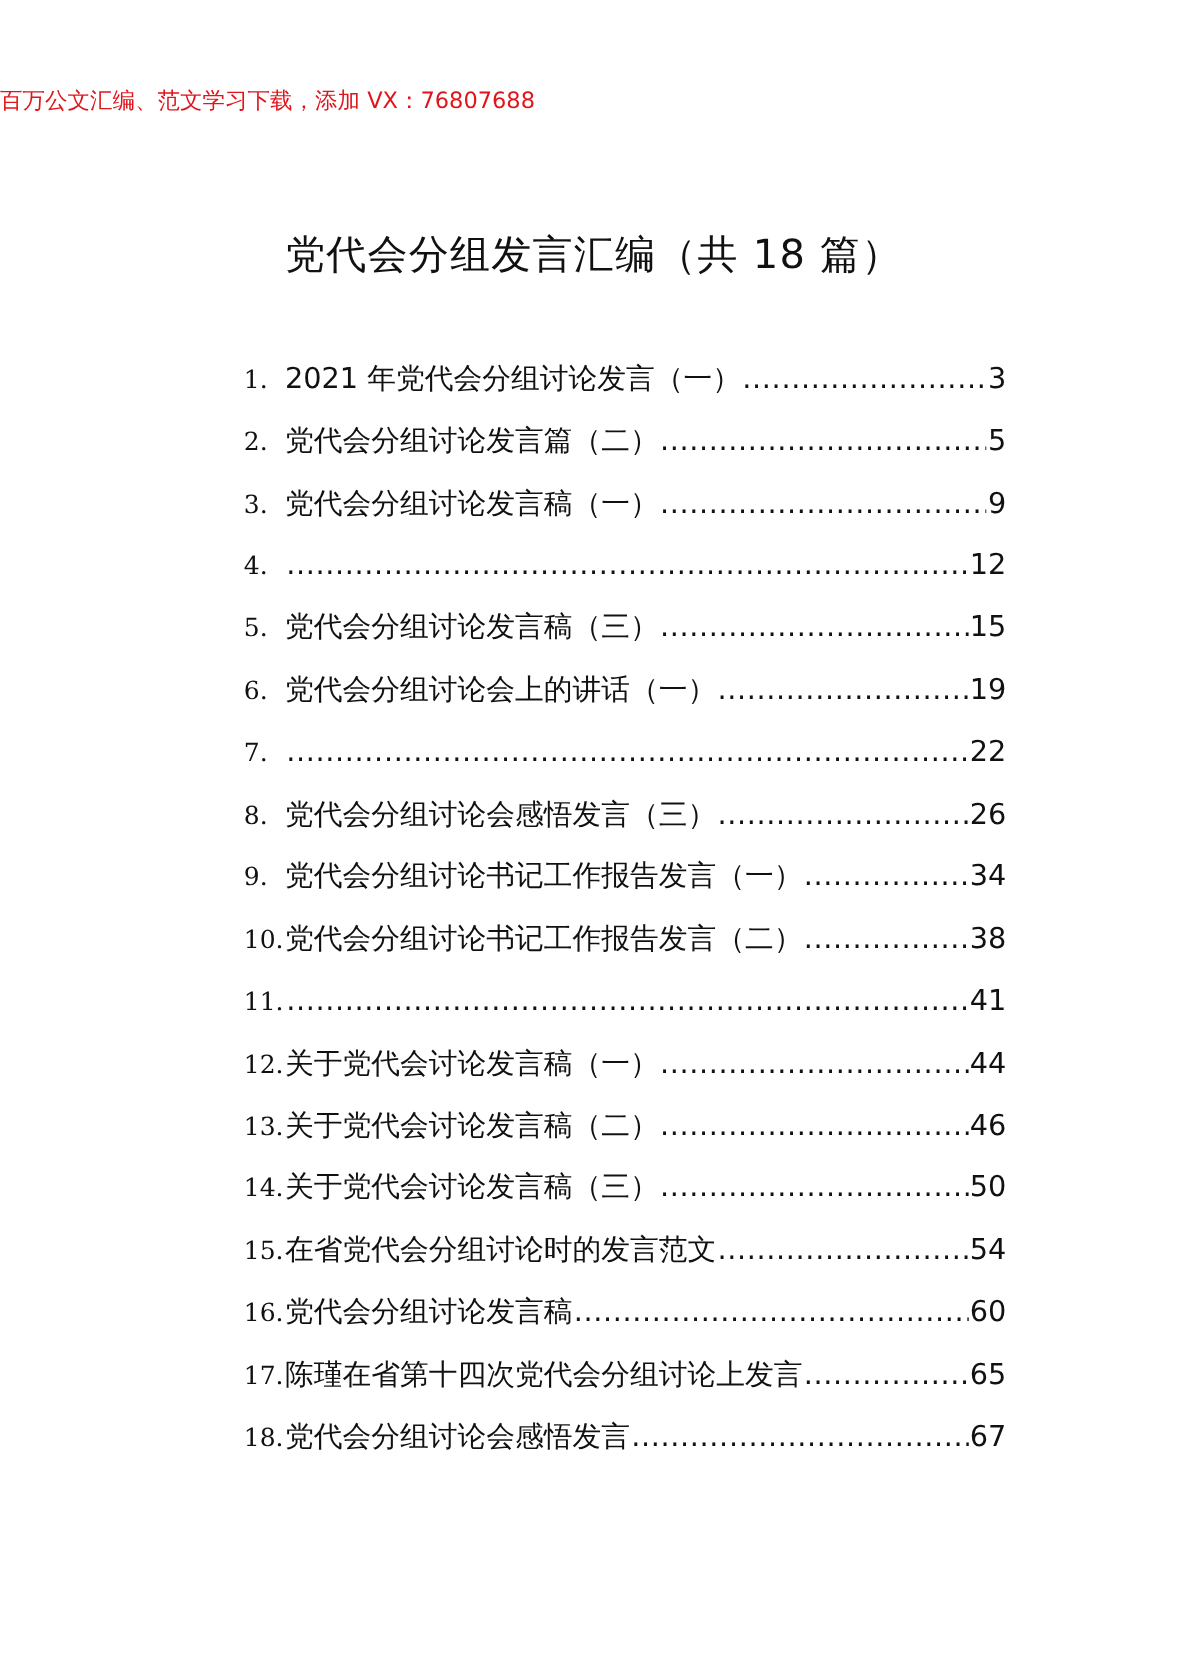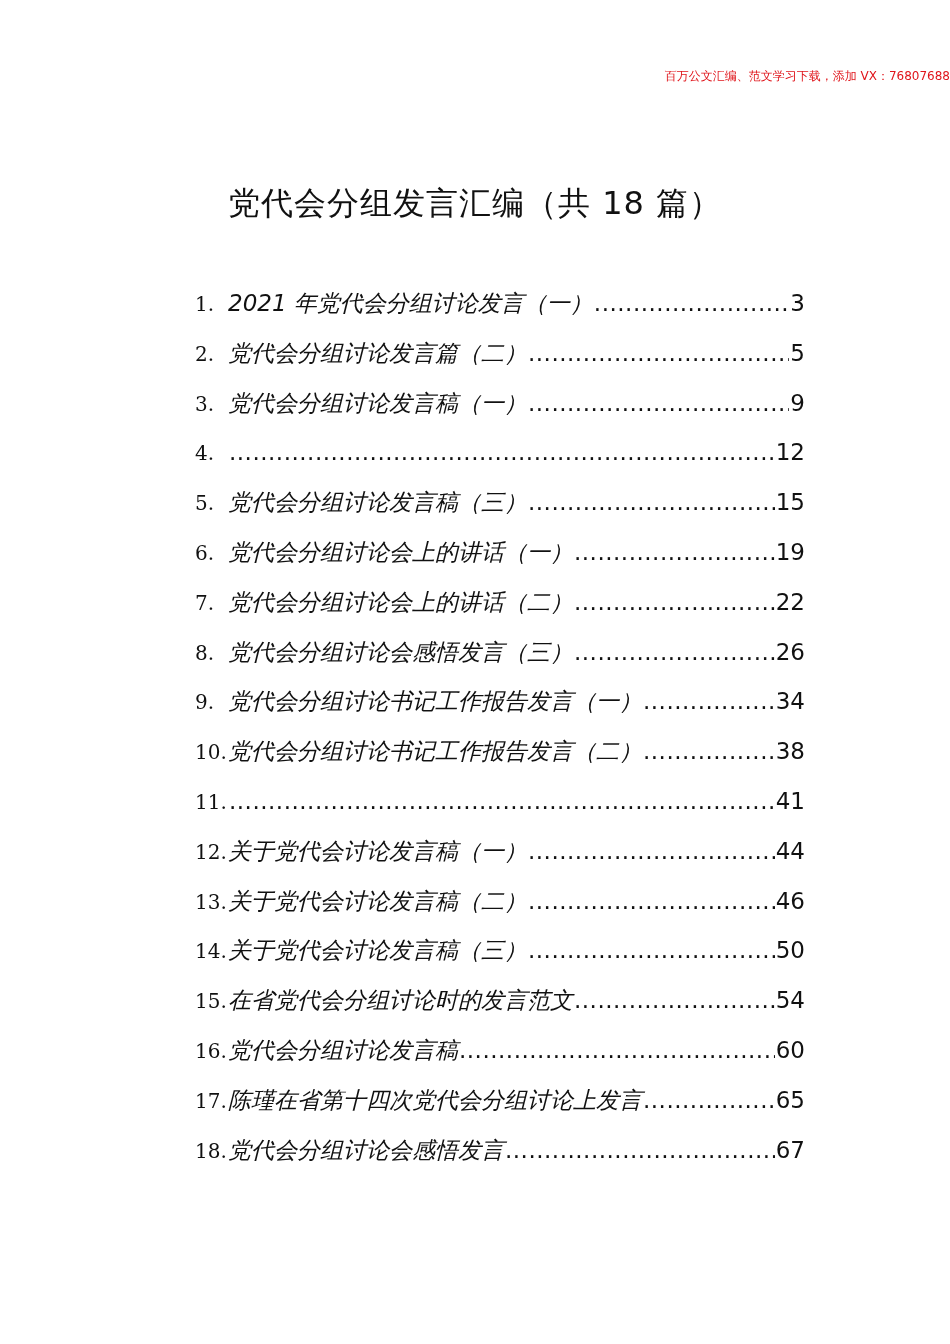--- a/index.html
+++ b/index.html
@@ -1,26 +1,26 @@
 <!DOCTYPE html>
 <html><head>
 <meta charset="utf-8">
 <style>
   html, body { margin: 0; padding: 0; background: #ffffff; }
   body { width: 950px; height: 1344px; position: relative; overflow: hidden;
          font-family: "DejaVu Sans", "Liberation Sans", sans-serif; color: #111; }
-  .header-note { position: absolute; top: 68px; left: 0; width: 950px; text-align: right;
-                 color: #e0151b; font-size: 12px; letter-spacing: 0px; }
+  .header-note { position: absolute; top: 68px; left: 0; width: 950px; text-align: left;
+                 color: #e0151b; font-size: 18px; letter-spacing: 0px; }
   .doc-title { position: absolute; top: 182px; left: 0; width: 950px; text-align: center;
                font-size: 32px; color: #111; letter-spacing: 1px; }
   .toc { position: absolute; top: 283px; left: 195px; width: 610px; }
   .toc-row { display: flex; align-items: baseline; height: 49.8px; line-height: 40px; font-size: 23px; }
   .toc-num { font-family: "DejaVu Serif", "Liberation Serif", serif; font-size: 20px;
              display: inline-block; min-width: 33px; letter-spacing: 0; }
-  .toc-title { white-space: nowrap; font-style: italic; }
+  .toc-title { white-space: nowrap; }
   .toc-dots { flex: 1; overflow: hidden; white-space: nowrap; margin: 0 1px;
               letter-spacing: 0.5px; }
   .toc-dots::before { content: "........................................................................................................................................"; }
   .toc-page { white-space: nowrap; }
 </style>
 </head>
 <body>
 
 <div class="header-note">百万公文汇编、范文学习下载，添加 VX：76807688</div>
 
@@ -57,21 +57,20 @@
     <span class="toc-page">15</span>
   </div>
   <div class="toc-row">
     <span class="toc-num">6.</span>
     <span class="toc-title">党代会分组讨论会上的讲话（一）</span>
     <span class="toc-dots"></span>
     <span class="toc-page">19</span>
   </div>
   <div class="toc-row">
     <span class="toc-num">7.</span>
-    <span class="toc-title">党代会分组讨论会上的讲话（二）</span>
     <span class="toc-dots"></span>
     <span class="toc-page">22</span>
   </div>
   <div class="toc-row">
     <span class="toc-num">8.</span>
     <span class="toc-title">党代会分组讨论会感悟发言（三）</span>
     <span class="toc-dots"></span>
     <span class="toc-page">26</span>
   </div>
   <div class="toc-row">

